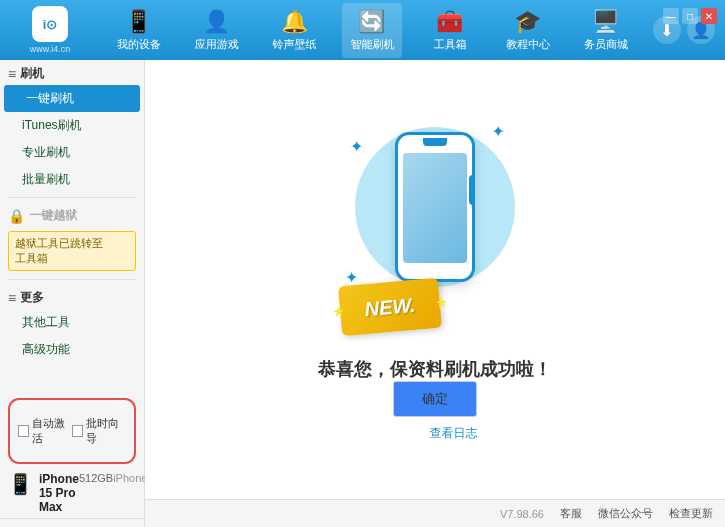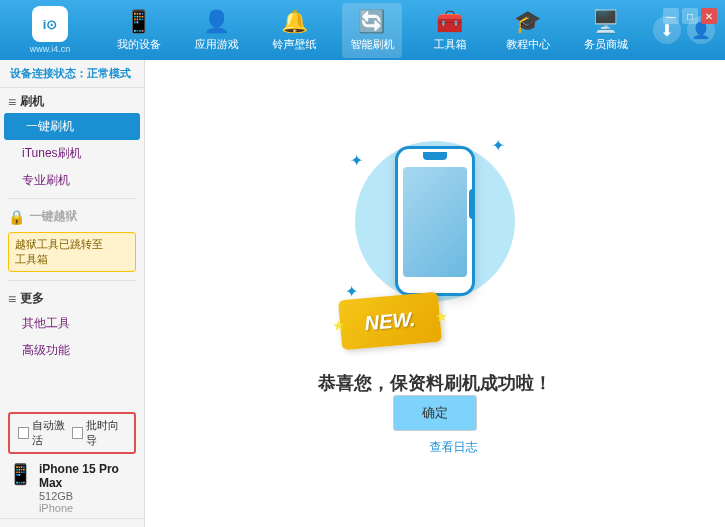--- a/index.html
+++ b/index.html
@@ -21,31 +21,31 @@
     .win-btn { width: 16px; height: 16px; border-radius: 2px; display: flex; align-items: center; justify-content: center; font-size: 10px; cursor: pointer; color: white; background: rgba(255,255,255,0.25); }
 
     
     .content { display: flex; height: 467px; }
 
     
     .sidebar { width: 145px; background: #f5f5f5; border-right: 1px solid #ddd; display: flex; flex-direction: column; }
     .sidebar-status { padding: 6px 10px; font-size: 11px; color: #555; border-bottom: 1px solid #e0e0e0; }
     .sidebar-status span { color: #1a8fd1; font-weight: bold; }
     .sidebar-group-header { display: flex; align-items: center; gap: 4px; padding: 5px 8px 3px; color: #333; font-size: 12px; font-weight: bold; }
-    .sidebar-item { padding: 5px 12px 5px 22px; color: #701a75; cursor: pointer; font-size: 12px; }
+    .sidebar-item { padding: 5px 12px 5px 22px; color: #14532d; cursor: pointer; font-size: 12px; }
     .sidebar-item.active { background: #1a8fd1; color: white; border-radius: 3px; margin: 0 4px; }
     .sidebar-divider { height: 1px; background: #e0e0e0; margin: 4px 8px; }
     .sidebar-warning-box { margin: 4px 8px; background: #fff3cd; border: 1px solid #ffc107; border-radius: 3px; padding: 4px 6px; font-size: 11px; color: #856404; }
     .sidebar-bottom { flex: 1; display: flex; flex-direction: column; justify-content: flex-end; }
-    .auto-activate-row { display: flex; align-items: center; padding: 4px 8px; border: 2px solid #e05050; border-radius: 3px; margin: 4px 8px; }
+    .auto-activate-row { display: flex; align-items: center; padding: 16px 8px; border: 2px solid #e05050; border-radius: 11px; margin: 4px 8px; }
     .checkbox-item { display: flex; align-items: center; gap: 3px; font-size: 11px; color: #333; cursor: pointer; }
     .checkbox { width: 12px; height: 12px; border: 1px solid #999; background: white; display: inline-block; }
     .device-info { padding: 4px 8px; display: flex; align-items: flex-start; gap: 6px; }
     .device-icon { font-size: 20px; color: #1a8fd1; }
-    .device-details { display: flex; flex-direction: column; }
+    .device-details { display: flex; flex-direction: row; }
     .device-name { font-size: 12px; font-weight: bold; color: #222; }
     .device-storage { font-size: 11px; color: #666; }
     .device-type { font-size: 11px; color: #999; }
     .itunes-row { padding: 4px 8px; display: flex; align-items: center; gap: 4px; border-top: 1px solid #e0e0e0; }
 
     
     .main { flex: 1; background: white; display: flex; flex-direction: column; position: relative; }
     .main-body { flex: 1; display: flex; flex-direction: column; align-items: center; justify-content: center; padding: 20px; }
 
     
@@ -56,21 +56,21 @@
     .phone-screen { width: 64px; height: 110px; background: linear-gradient(135deg, #a8d8f0 0%, #6bb8e0 100%); margin: 18px auto 0; border-radius: 4px; }
     .phone-notch { width: 24px; height: 8px; background: #1a8fd1; border-radius: 0 0 4px 4px; margin: 0 auto; position: absolute; top: 3px; left: 50%; transform: translateX(-50%); }
     .phone-button { width: 8px; height: 30px; background: #1a8fd1; border-radius: 4px; position: absolute; right: -5px; top: 40px; }
     .sparkle { position: absolute; color: #1a8fd1; font-size: 16px; }
     .sparkle-1 { top: 20px; left: 15px; }
     .sparkle-2 { top: 5px; right: 30px; }
     .sparkle-3 { bottom: 50px; left: 10px; }
     .new-badge { position: absolute; bottom: 20px; left: 0; width: 100px; height: 50px; background: linear-gradient(135deg, #f5c518 0%, #e8a800 100%); border-radius: 6px; display: flex; align-items: center; justify-content: center; transform: rotate(-5deg); box-shadow: 2px 2px 6px rgba(0,0,0,0.2); }
 
     .success-text { font-size: 18px; color: #333; font-weight: bold; }
-    .confirm-btn { padding: 8px 28px; background: #7dd3fc; border: 1px solid #ccc; border-radius: 3px; cursor: pointer; font-size: 13px; color: #333; margin-bottom: 8px; }
+    .confirm-btn { padding: 8px 28px; background: #3b82f6; border: 1px solid #ccc; border-radius: 3px; cursor: pointer; font-size: 13px; color: #333; margin-bottom: 8px; }
     .log-link { color: #1a8fd1; cursor: pointer; font-size: 12px; margin-left: 37px; }
 
     
     .footer { height: 28px; background: #f5f5f5; border-top: 1px solid #ddd; display: flex; align-items: center; justify-content: flex-end; padding: 0 12px; gap: 16px; font-size: 11px; color: #666; }
     .footer-item { cursor: pointer; color: #555; }
     .version { color: #999; }
 
     .sidebar-group-icon { font-size: 14px; color: #666; }
   </style>
 </head>
@@ -122,31 +122,29 @@
     <div class="win-controls">
       <div class="win-btn">—</div>
       <div class="win-btn">□</div>
       <div class="win-btn" style="background:#e05050;">✕</div>
     </div>
   </div>
 
   <div class="content">
 
     <div class="sidebar">
-      <div class="sidebar-status">
-        <span>设备连接状态：</span><span style="color:#1a8fd1; font-weight:bold;">正常模式</span>
-      </div>
 
       <div class="sidebar-group-header">
         <span class="sidebar-group-icon">≡</span>
         <span>刷机</span>
       </div>
       <div class="sidebar-item active">一键刷机</div>
       <div class="sidebar-item">iTunes刷机</div>
       <div class="sidebar-item">专业刷机</div>
+      <div class="sidebar-item">批量刷机</div>
 
       <div class="sidebar-divider"></div>
 
       <div class="sidebar-group-header">
         <span class="sidebar-group-icon">🔒</span>
         <span style="color:#aaa;">一键越狱</span>
       </div>
       <div class="sidebar-warning-box">越狱工具已跳转至<br>工具箱</div>
 
       <div class="sidebar-divider"></div>
@@ -212,15 +210,21 @@
           </div>
         </div>
 
         <div class="success-text">恭喜您，保资料刷机成功啦！</div>
 
         <button class="confirm-btn">确定</button>
 
         <span class="log-link">查看日志</span>
       </div>
 
+      <div class="footer">
+        <span class="version">V7.98.66</span>
+        <span class="footer-item">客服</span>
+        <span class="footer-item">微信公众号</span>
+        <span class="footer-item">检查更新</span>
+      </div>
     </div>
   </div>
 </div>
 
 </body></html>

